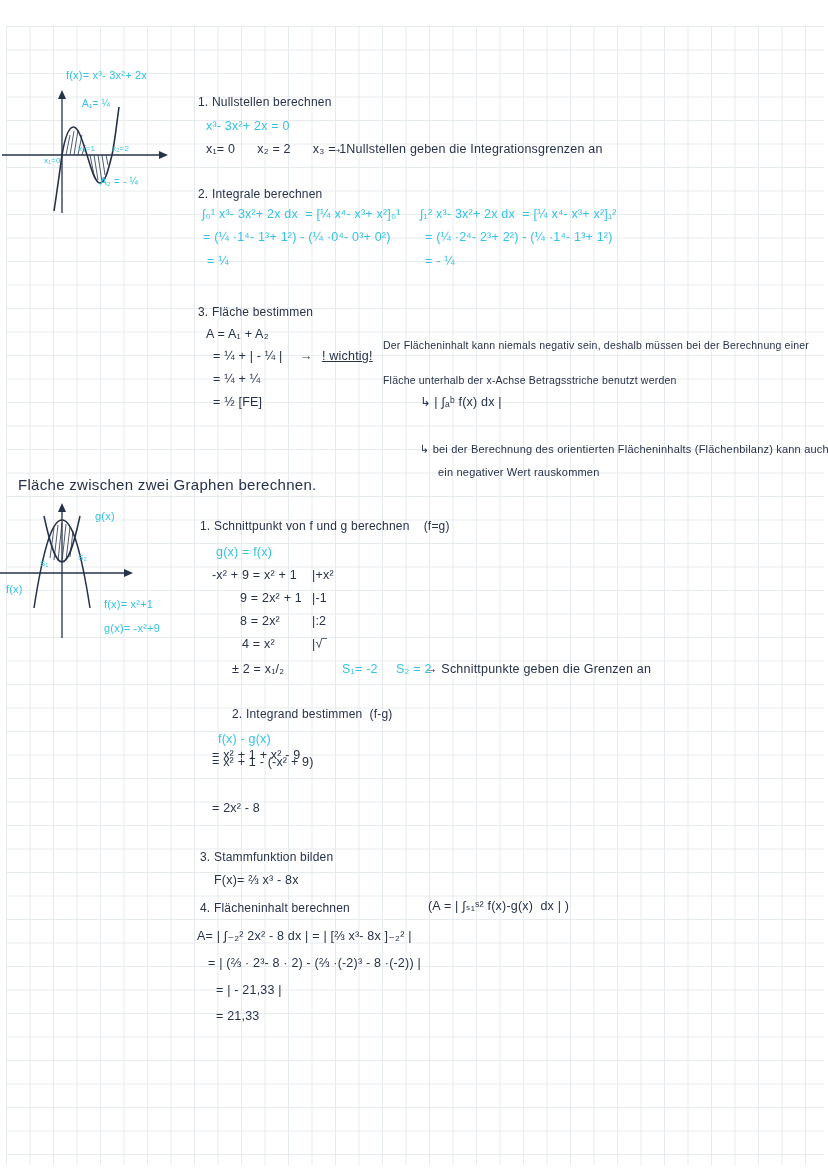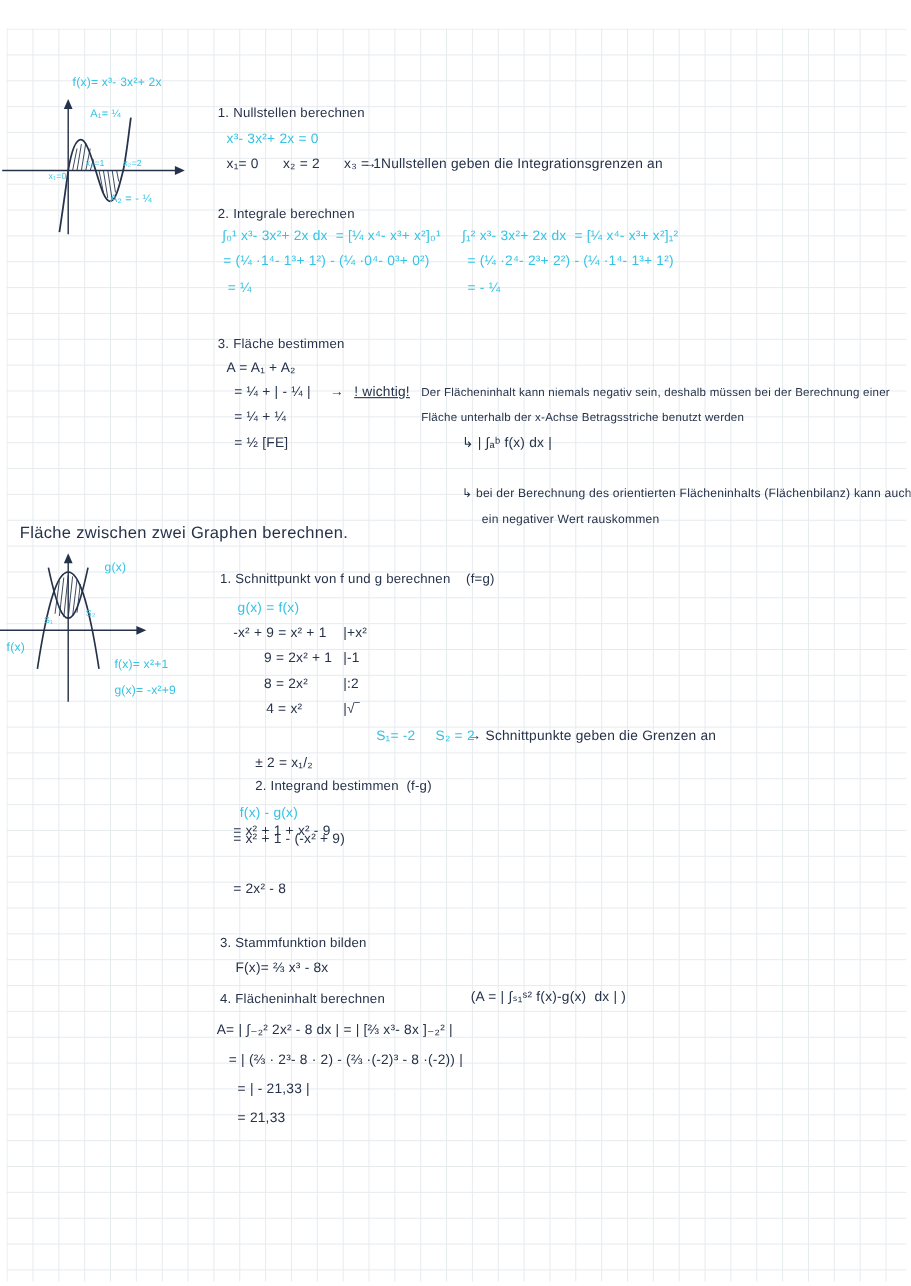--- a/index.html
+++ b/index.html
@@ -73,21 +73,21 @@
   <div class="t cyan" style="left:207px; top:255px;">= ¼</div>
   <div class="t cyan" style="left:420px; top:208px;">∫₁² x³- 3x²+ 2x dx  = [¼ x⁴- x³+ x²]₁²</div>
   <div class="t cyan" style="left:425px; top:231px;">= (¼ ·2⁴- 2³+ 2²) - (¼ ·1⁴- 1³+ 1²)</div>
   <div class="t cyan" style="left:425px; top:255px;">= - ¼</div>
 
   <div class="t heading" style="left:198px; top:306px;">3. Fläche bestimmen</div>
   <div class="t" style="left:206px; top:328px;">A = A₁ + A₂</div>
   <div class="t" style="left:213px; top:350px;">= ¼ + | - ¼ |</div>
   <div class="t" style="left:300px; top:350px;">→</div>
   <div class="t u" style="left:322px; top:350px;">! wichtig!</div>
-  <div class="t note" style="left:383px; top:352px;">Der Flächeninhalt kann niemals negativ sein, deshalb müssen bei der Berechnung einer</div>
+  <div class="t note" style="left:383px; top:340px;">Der Flächeninhalt kann niemals negativ sein, deshalb müssen bei der Berechnung einer</div>
   <div class="t" style="left:213px; top:373px;">= ¼ + ¼</div>
   <div class="t note" style="left:383px; top:375px;">Fläche unterhalb der x-Achse Betragsstriche benutzt werden</div>
   <div class="t" style="left:213px; top:396px;">= ½ [FE]</div>
   <div class="t" style="left:420px; top:396px;">↳ | ∫ₐᵇ f(x) dx |</div>
   <div class="t note" style="left:420px; top:443px; font-size:11px;">↳ bei der Berechnung des orientierten Flächeninhalts (Flächenbilanz) kann auch</div>
   <div class="t note" style="left:438px; top:466px; font-size:11px;">ein negativer Wert rauskommen</div>
 
   <div class="t title" style="left:18px; top:477px;">Fläche zwischen zwei Graphen berechnen.</div>
 
   <svg style="left:0px; top:498px;" width="150" height="150" viewBox="0 0 150 150">
@@ -116,21 +116,21 @@
   <div class="t heading" style="left:200px; top:520px;">1. Schnittpunkt von f und g berechnen    (f=g)</div>
   <div class="t cyan" style="left:216px; top:546px;">g(x) = f(x)</div>
   <div class="t" style="left:212px; top:569px;">-x² + 9 = x² + 1</div>
   <div class="t" style="left:312px; top:569px;">|+x²</div>
   <div class="t" style="left:240px; top:592px;">9 = 2x² + 1</div>
   <div class="t" style="left:312px; top:592px;">|-1</div>
   <div class="t" style="left:240px; top:615px;">8 = 2x²</div>
   <div class="t" style="left:312px; top:615px;">|:2</div>
   <div class="t" style="left:242px; top:638px;">4 = x²</div>
   <div class="t" style="left:312px; top:638px;">|√‾</div>
-  <div class="t" style="left:232px; top:663px;margin-top:24px;">± 2 = x₁/₂</div>
+  <div class="t" style="left:232px; top:663px;">± 2 = x₁/₂</div>
   <div class="t cyan" style="left:342px; top:663px;">S₁= -2     S₂ = 2</div>
   <div class="t" style="left:425px; top:663px;">→ Schnittpunkte geben die Grenzen an</div>
 
   <div class="t heading" style="left:200px; top:708px;margin-left:32px;">2. Integrand bestimmen  (f-g)</div>
   <div class="t cyan" style="left:218px; top:733px;">f(x) - g(x)</div>
   <div class="t" style="left:212px; top:756px;">= x² + 1 - (-x² + 9)</div>
   <div class="t" style="left:212px; top:749px;">= x² + 1 + x² - 9</div>
   <div class="t" style="left:212px; top:802px;">= 2x² - 8</div>
 
   <div class="t heading" style="left:200px; top:851px;">3. Stammfunktion bilden</div>

